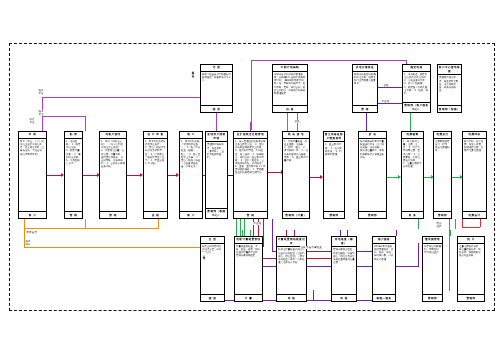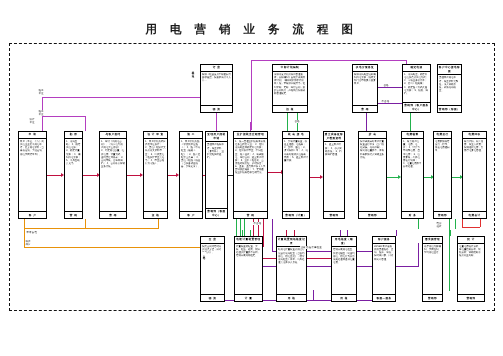--- a/index.html
+++ b/index.html
@@ -53,21 +53,20 @@
     position:absolute;font-size:2.5px;line-height:1.2;color:#222;
     white-space:nowrap;letter-spacing:0.2px;background:#fff;padding:0 0.4px;
   }
   .lbl.vert{writing-mode:vertical-rl;white-space:normal;letter-spacing:0.8px;}
 </style>
 </head>
 <body>
 
 <div id="stage">
 
-  <div id="title">用 电 营 销 业 务 流 程 图</div>
 
   <div id="frame"></div>
 
   <div id="wires">
 
     <div class="ln h" style="left:42px;top:97px;width:174px;border-color:#b43ec0;"></div>
     <div class="ln v" style="left:42px;top:97px;height:34px;border-color:#b43ec0;"></div>
     <div class="ln h" style="left:42px;top:116px;width:43px;border-color:#b43ec0;"></div>
     <div class="ln v" style="left:85px;top:116px;height:15px;border-color:#b43ec0;"></div>
     <div class="ln v" style="left:216px;top:97px;height:-0px;border-color:#b43ec0;"></div>

